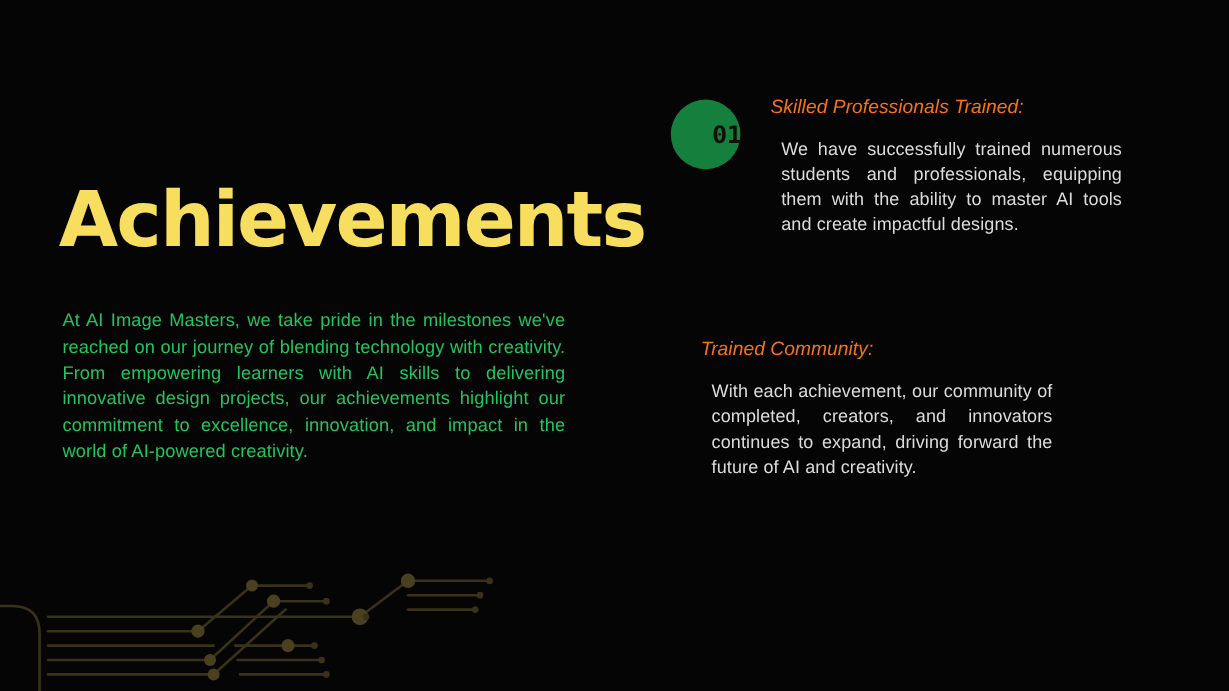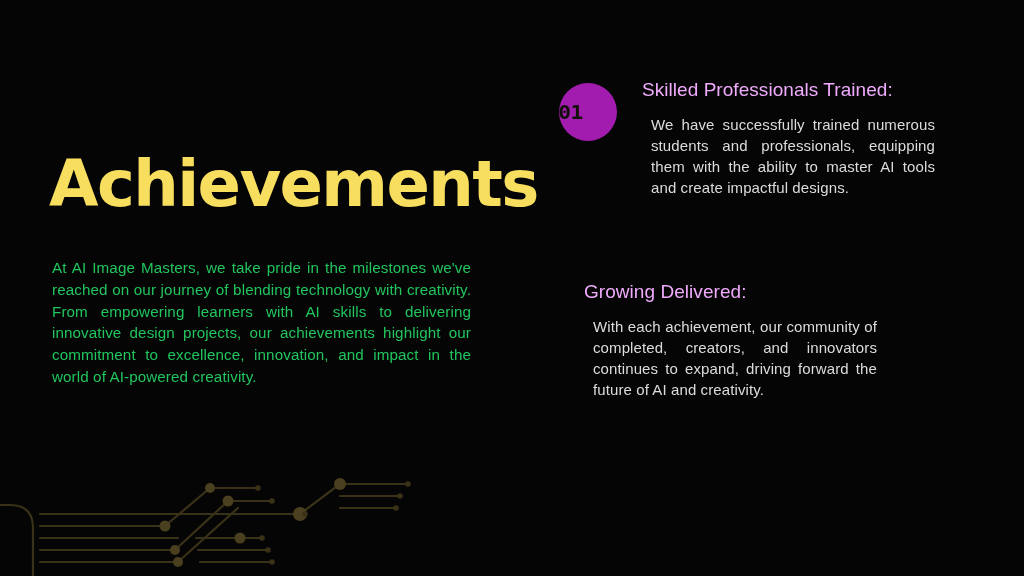--- a/index.html
+++ b/index.html
@@ -74,47 +74,48 @@
     align-items: flex-start;
     margin-bottom: 35px;
   }
   .item:last-child { margin-bottom: 0; }
 
   .badge {
     flex: 0 0 auto;
     width: 58px;
     height: 58px;
     border-radius: 50%;
-    background: #a21caf;
+    background: #15803d;
     display: flex;
     align-items: center;
-    justify-content: flex-start;
+    justify-content: flex-end;
     margin-top: 5px;
   }
   .badge-num {
     font-family: "DejaVu Sans Mono", "Liberation Mono", monospace;
     font-weight: 700;
     font-size: 20px;
     letter-spacing: -0.5px;
     color: #111008;
     transform: scaleX(1.06);
   }
 
   .item-body {
     margin-left: 22px;
     width: 308px;
   }
   .item-title {
-    font-size: 19px;
+    font-size: 16px;
     line-height: 24px;
     font-weight: 400;
-    color: #f0abfc;
+    color: #f97316;
     letter-spacing: 0.05px;
     margin: 0 0 3px 3px;
     white-space: nowrap;
+    font-style: italic;
   }
   .item-text {
     margin: 12px;
     font-size: 15px;
     line-height: 21px;
     color: #DCDCDC;
     text-align: justify;
     text-justify: inter-word;
     letter-spacing: 0.1px;
   }
@@ -184,19 +185,19 @@
         <h2 class="item-title">Skilled Professionals Trained:</h2>
         <p class="item-text">We have successfully trained numerous students and professionals, equipping them with the ability to master AI tools and create impactful designs.</p>
       </div>
     </div>
 
     <div class="item">
     </div>
 
     <div class="item">
       <div class="item-body">
-        <h2 class="item-title">Growing Delivered:</h2>
+        <h2 class="item-title">Trained Community:</h2>
         <p class="item-text">With each achievement, our community of completed, creators, and innovators continues to expand, driving forward the future of AI and creativity.</p>
       </div>
     </div>
 
   </div>
 </div>
 
 </body></html>

